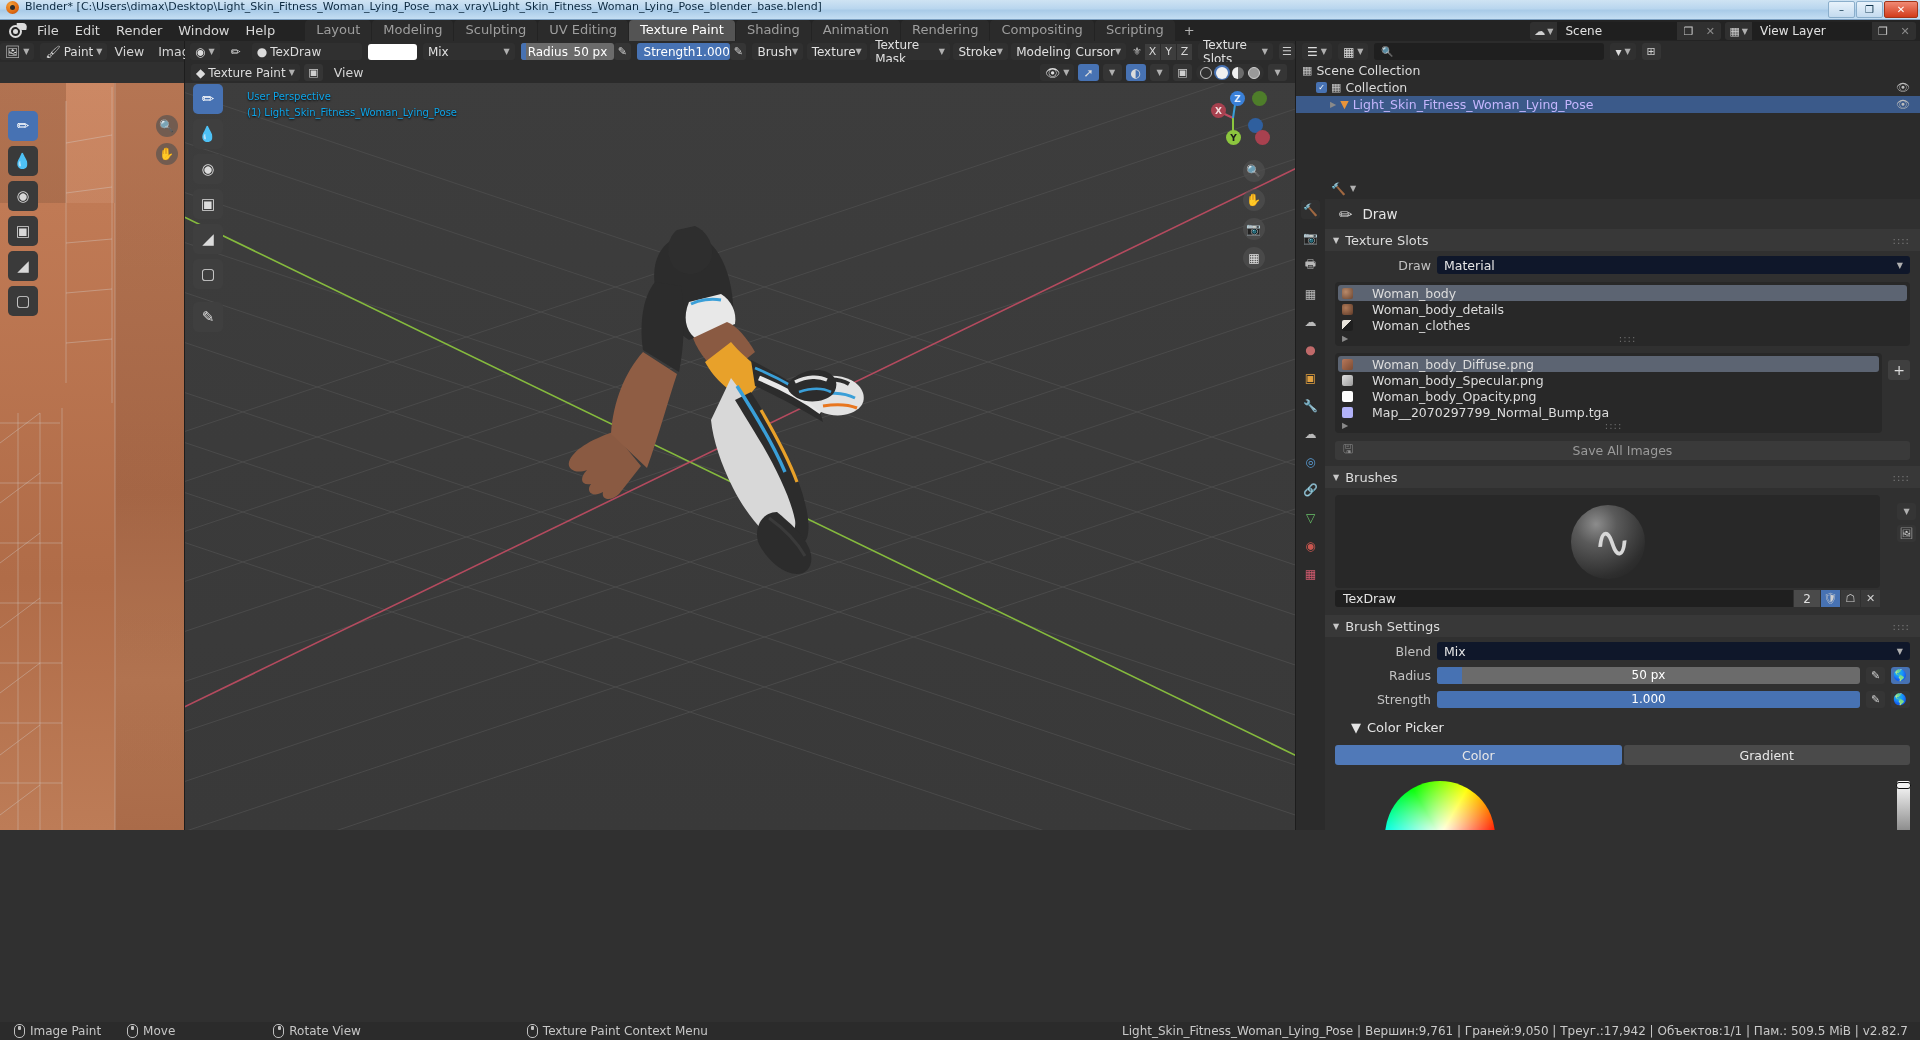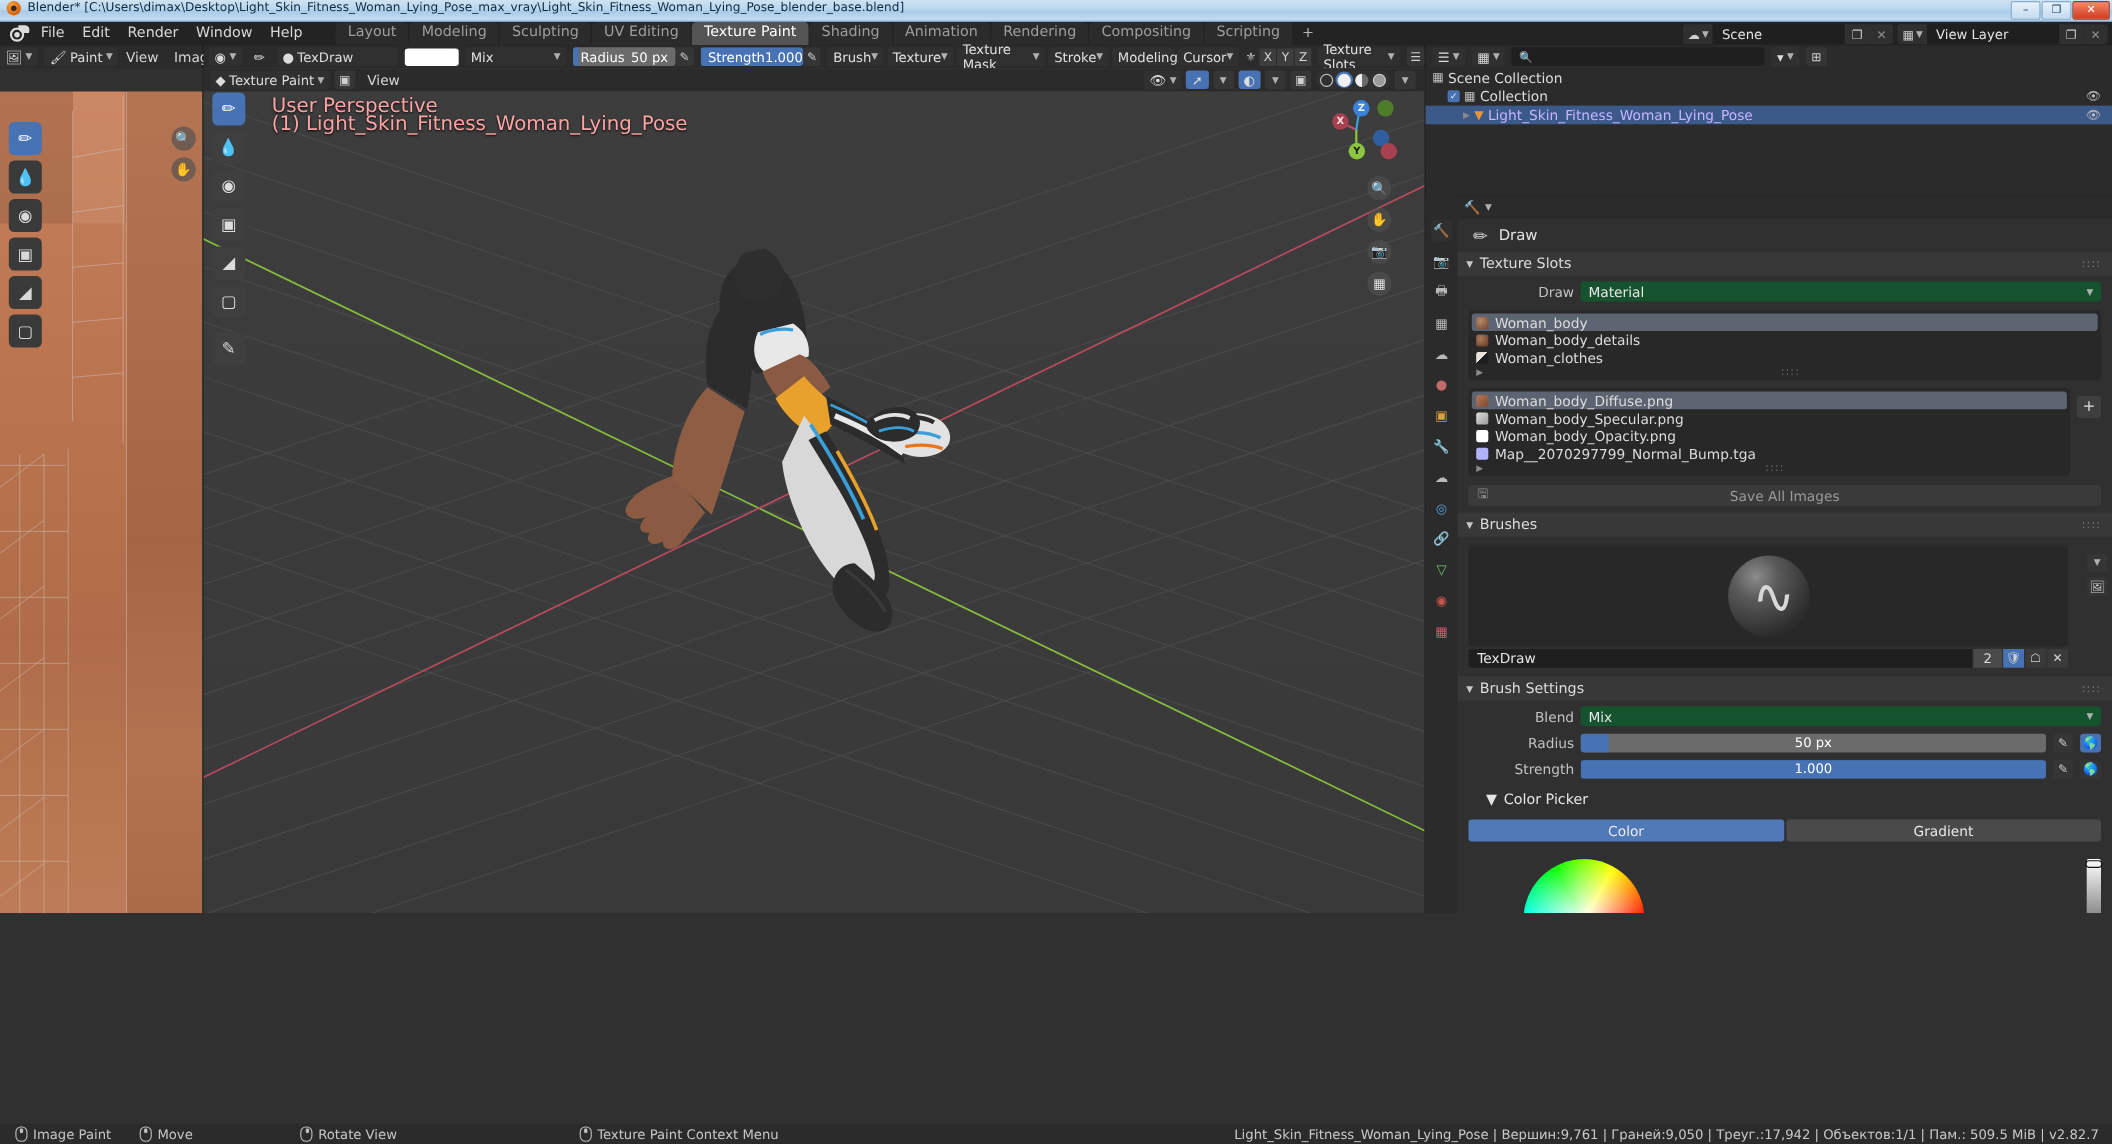--- a/index.html
+++ b/index.html
@@ -165,21 +165,21 @@
   }
   .ie-tool.active { background:#4772b3; color:#fff; }
   .ie-navicons { position:absolute; right:6px; top:32px; display:flex; flex-direction:column; gap:6px; align-items:center; }
   .nav-circle { width:22px; height:22px; border-radius:50%; background:rgba(80,80,80,.65);
                 display:flex; align-items:center; justify-content:center; font-size:12px; color:#e0e0e0; }
 
   
   .viewport { position:absolute; left:185px; top:62px; width:1110px; height:768px;
               background:#3b3b3b; overflow:hidden; }
   .vp-grid { position:absolute; inset:0; }
-  .vp-text { position:absolute; left:62px; top:27px; font-size:18px; color:#fca5a5; line-height:16px; text-shadow:0 1px 2px #000; }
+  .vp-text { position:absolute; left:62px; top:27px; font-size:10px; color:#0ea5e9; line-height:16px; text-shadow:0 1px 2px #000; }
   .vp-toolcol { position:absolute; left:8px; top:22px; width:30px; display:flex; flex-direction:column; gap:5px; }
   .vp-tool { width:30px; height:30px; border-radius:5px; background:#3f3f3f;
              display:flex; align-items:center; justify-content:center; font-size:15px; color:#dcdcdc; }
   .vp-tool.active { background:#4772b3; color:#fff; }
   .gizmo { position:absolute; right:28px; top:28px; width:56px; height:56px; }
   .gz-ball { position:absolute; width:15px; height:15px; border-radius:50%;
              display:flex; align-items:center; justify-content:center; font-size:9px; font-weight:bold; color:#1b1b1b; }
   .vp-navicons { position:absolute; right:30px; top:98px; display:flex; flex-direction:column; gap:7px; align-items:center; }
 
   
@@ -200,25 +200,25 @@
   .props-body { position:absolute; left:29px; top:0; width:595px; height:652px; overflow:hidden; }
   .props-head { height:21px; background:#2b2b2b; display:flex; align-items:center; padding-left:6px; gap:4px; font-size:12px; color:#cfcfcf; }
 
   .panel-title { display:flex; align-items:center; height:22px; padding-left:8px; gap:6px;
                  font-size:13px; color:#dcdcdc; background:#383838; }
   .panel-title .tri { font-size:8px; color:#c8c8c8; }
   .grip { margin-left:auto; margin-right:10px; color:#7c7c7c; font-size:10px; letter-spacing:1px; }
 
   .prow { display:flex; align-items:center; height:20px; margin:4px 10px 0 10px; gap:6px; }
   .plabel { width:96px; text-align:right; font-size:12.5px; color:#c2c2c2; }
-  .pfield { flex:1; height:18px; background:#14532d; border-radius:3px; display:flex;
+  .pfield { flex:1; height:18px; background:#0f172a; border-radius:3px; display:flex;
             align-items:center; justify-content:space-between; padding:0 7px; font-size:12.5px; color:#e6e6e6; }
 
   .listbox { margin:7px 10px 0 10px; background:#282828; border-radius:4px; padding:3px 3px 2px; }
-  .litem { display:flex; align-items:center; height:16px; gap:6px; padding-left:4px; font-size:12.5px; color:#dcdcdc; border-radius:3px; }
+  .litem { display:flex; align-items:center; height:16px; gap:19px; padding-left:4px; font-size:12.5px; color:#dcdcdc; border-radius:3px; }
   .litem.sel { background:#5c6472; }
   .lthumb { width:11px; height:11px; border-radius:2px; flex:none; }
   .lgrip { text-align:center; color:#6f6f6f; font-size:10px; letter-spacing:1px; height:11px; line-height:11px; }
   .ltri { color:#8a8a8a; font-size:8px; }
 
   .wide-btn { margin:8px 10px 0; height:19px; background:#3a3a3a; border-radius:3px;
               display:flex; align-items:center; justify-content:center; font-size:12.5px; color:#9a9a9a; position:relative; }
 
   .brush-preview { margin:7px 10px 0 10px; height:93px; background:#282828; border-radius:4px;
                    display:flex; align-items:center; justify-content:center; position:relative; }

